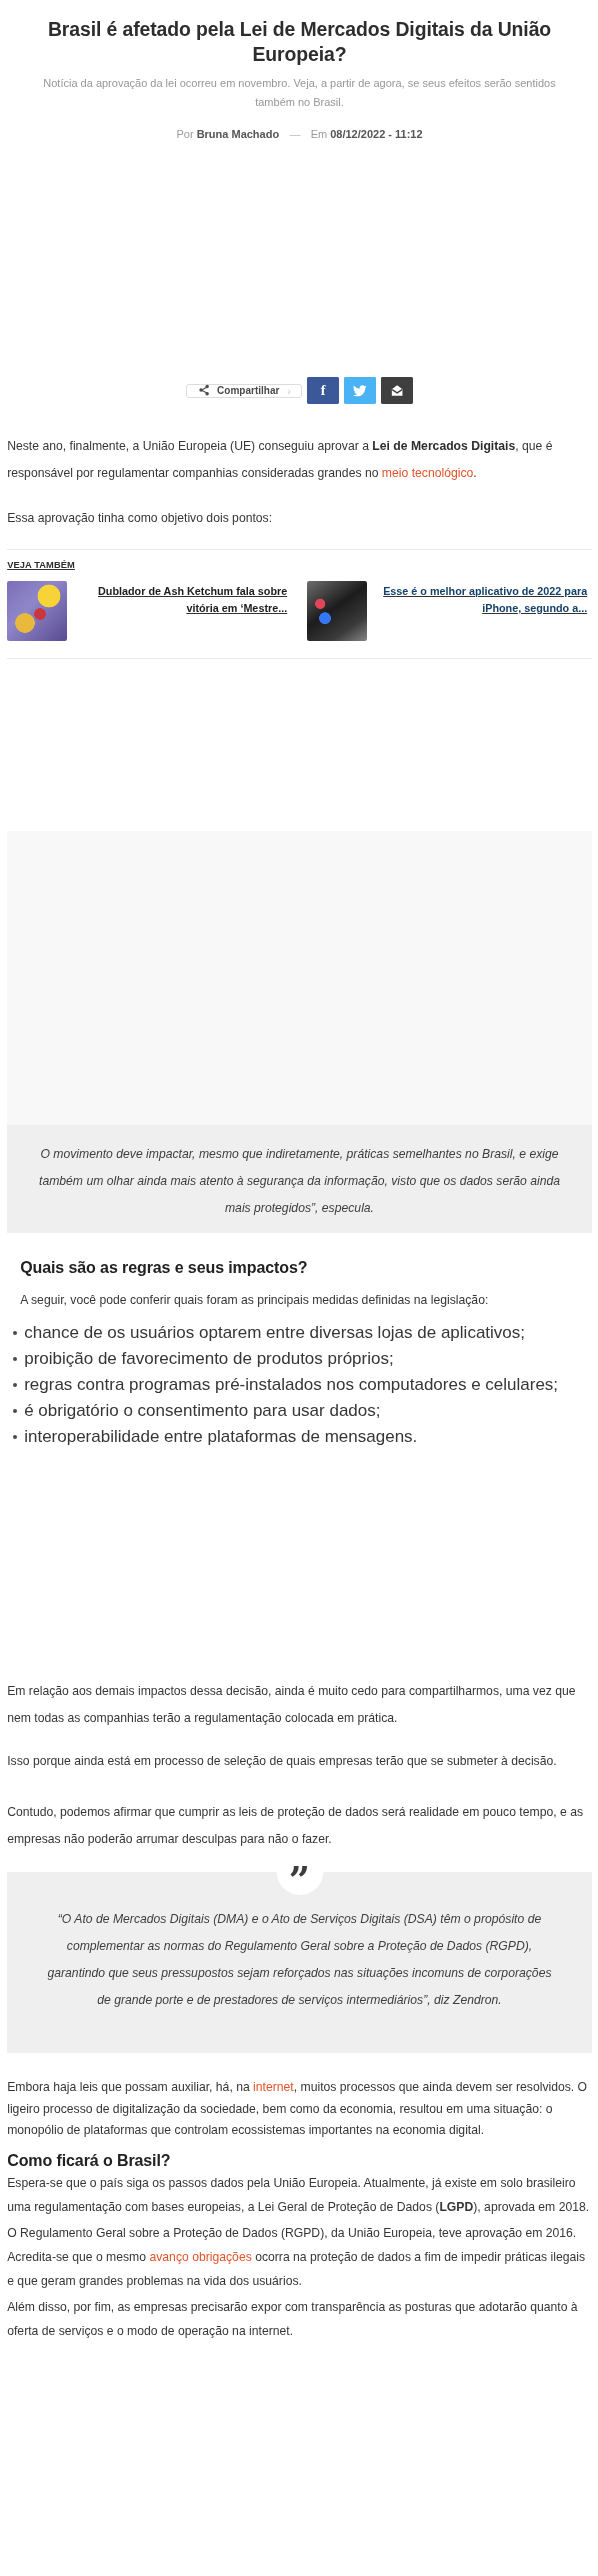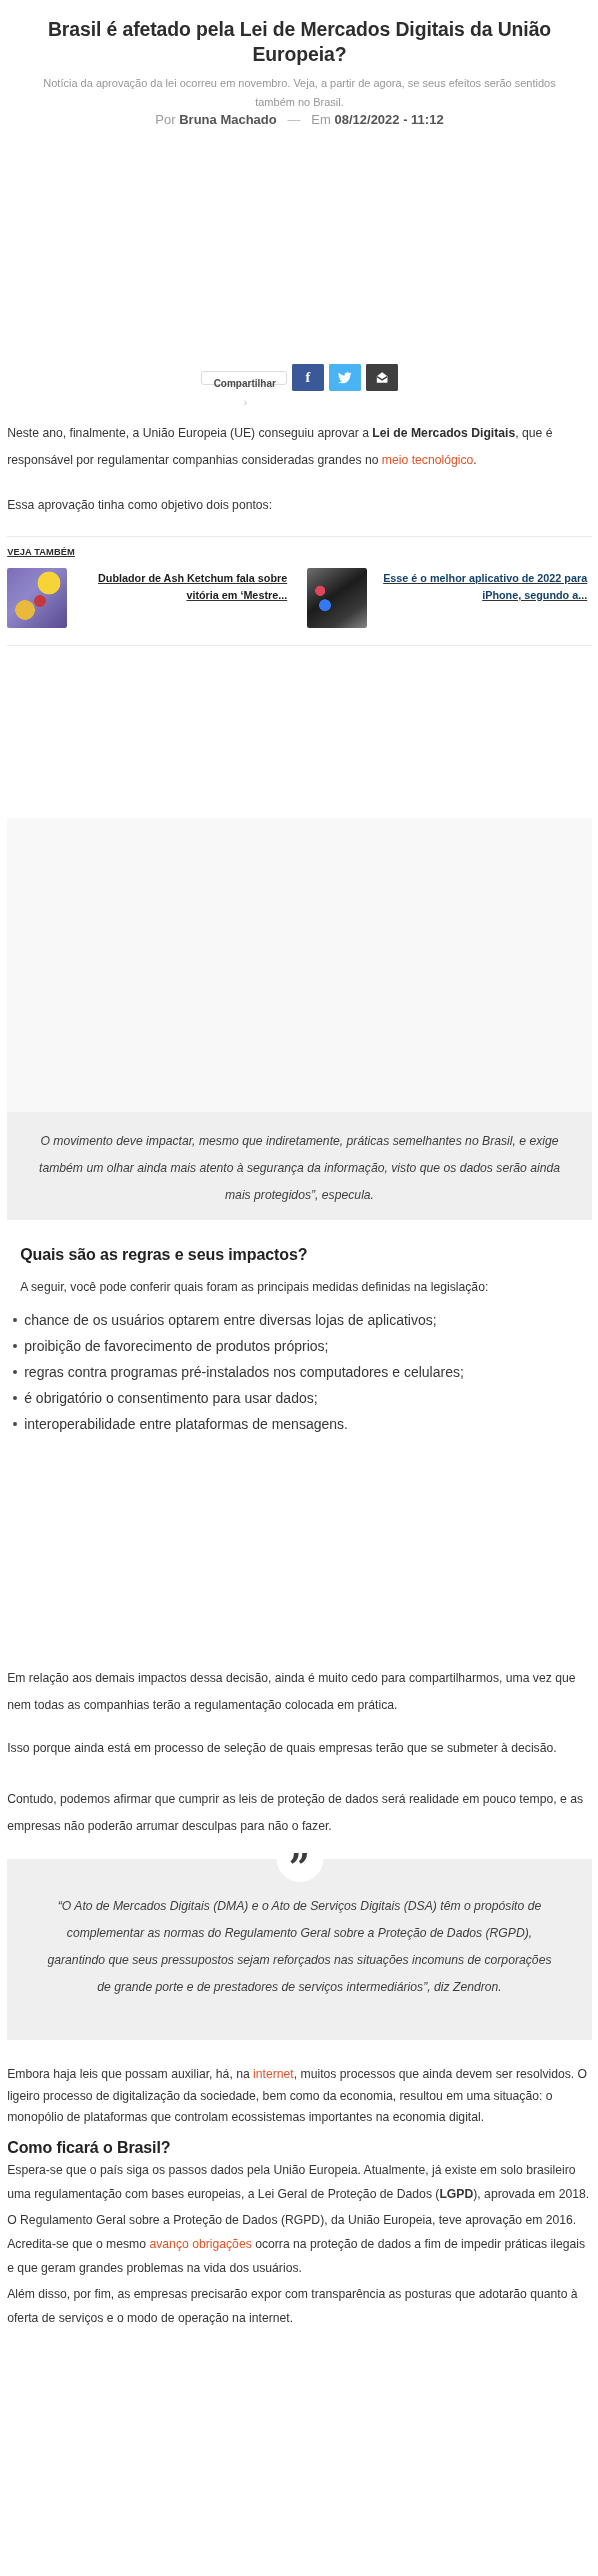--- a/index.html
+++ b/index.html
@@ -27,23 +27,23 @@
   }
   .subtitle {
     margin: 7.2px auto 0;
     max-width: 531px;
     text-align: center;
     font-size: 11px;
     line-height: 18.7px;
     color: #979797;
   }
   .byline {
-    margin-top: 1px;
-    text-align: center;
-    font-size: 13px;
+    margin-top: 17px;
+    text-align: center;
+    font-size: 11px;
     color: #9b9b9b;
   }
   .byline strong { color: #555; font-weight: bold; }
   .byline .dash { margin: 0 7.2px; color: #bbb; }
 
   
   .ad-gap { width: 100%; }
   .gap1 { height: 237px; }
   .gap2 { height: 172px; }
   .gap3 { height: 228px; }
@@ -63,21 +63,20 @@
     height: 14px;
     padding: 0 10px 0 11.5px;
     background: #fff;
     border: 0.7px solid #dcdcdc;
     border-radius: 3px;
     font-family: inherit;
     font-size: 10px;
     font-weight: bold;
     color: #4a4a4a;
     cursor: pointer;
-    flex-direction: column;
   }
   .share-main .chev { color: #c9c9c9; font-size: 11.5px; font-weight: normal; margin-left: 1.4px; }
   .share-sq {
     width: 32px; height: 26.5px;
     border: none; border-radius: 1.4px;
     display: flex; align-items: center; justify-content: center;
     cursor: pointer;
   }
   .share-fb { background: #3b5998; color: #fff; font-weight: bold; font-size: 14.3px; font-family: "Liberation Serif", serif; }
   .share-tw { background: #4ab3f4; }
@@ -166,21 +165,21 @@
     letter-spacing: -0.1px;
   }
   .ind { margin-left: 13px; }
   ul.rules {
     margin-top: 5.7px;
     list-style: none;
   }
   ul.rules li {
     position: relative;
     padding-left: 17px;
-    font-size: 14px;
+    font-size: 17px;
     line-height: 26px;
     color: #363636;
   }
   ul.rules li::before {
     content: "";
     position: absolute;
     left: 5.7px; top: 10.8px;
     width: 4.3px; height: 4.3px;
     border-radius: 50%;
     background: #4a4a4a;

